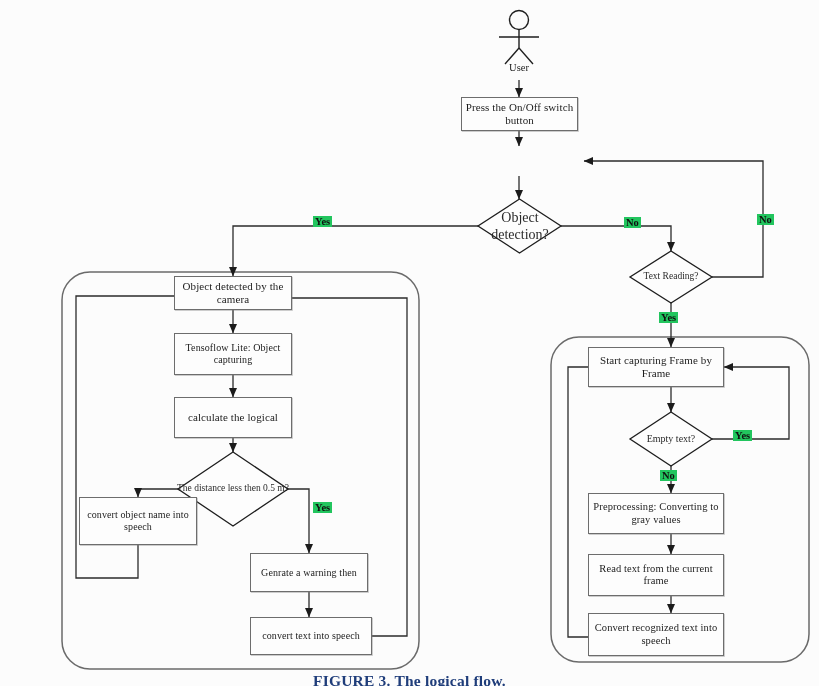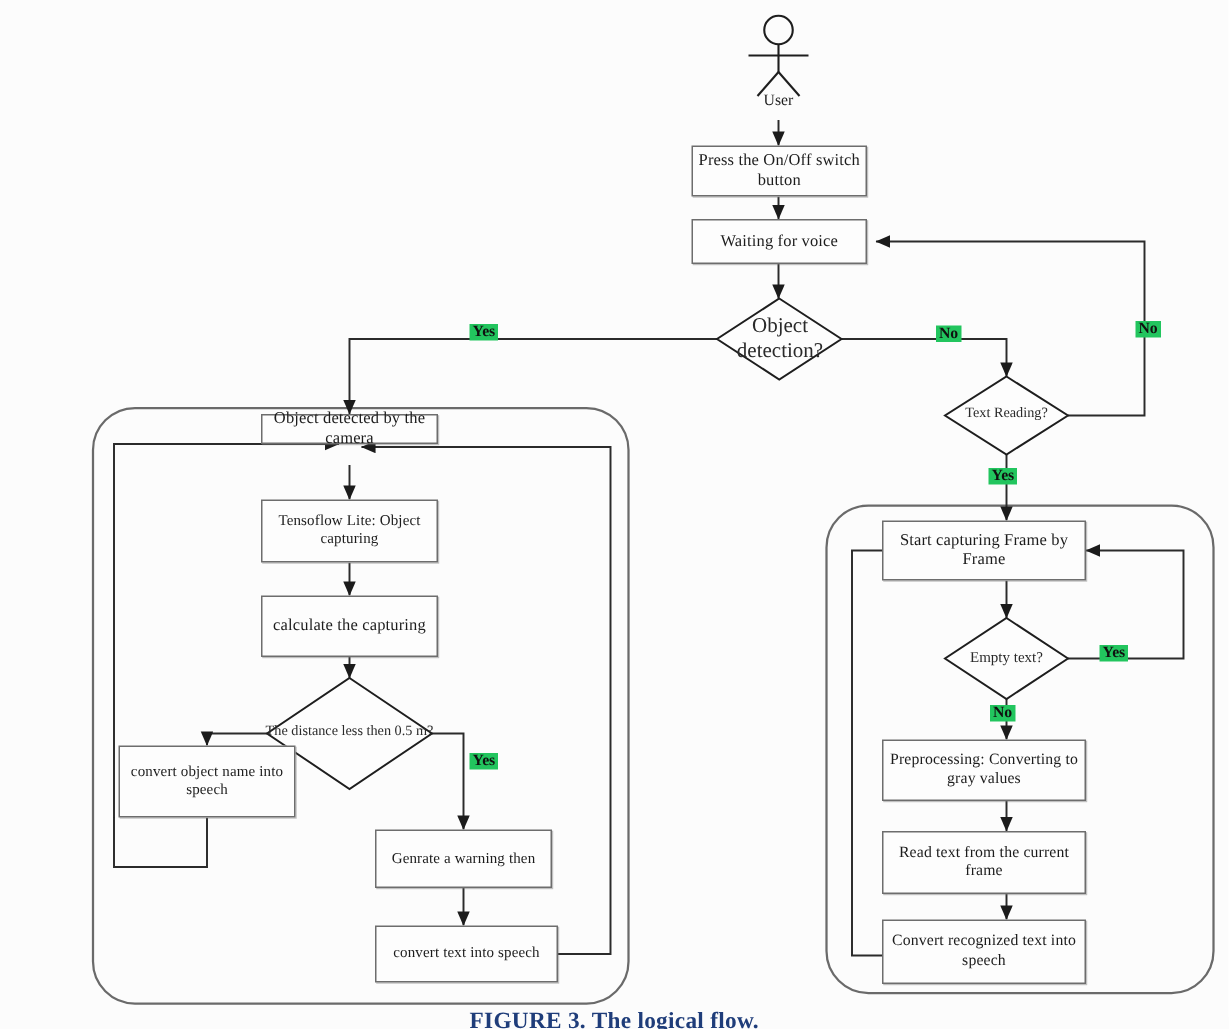--- a/index.html
+++ b/index.html
@@ -149,27 +149,26 @@
       <polygon points="671,251 712,277 671,303 630,277" fill="#fdfdfd" stroke="#1e1e1e" stroke-width="1.3"></polygon>
       <polygon points="233,452 288,489 233,526 178,489" fill="#fdfdfd" stroke="#1e1e1e" stroke-width="1.3"></polygon>
       <polygon points="671,412 712,439 671,466 630,439" fill="#fdfdfd" stroke="#1e1e1e" stroke-width="1.3"></polygon>
     </g>
   </svg>
 
   <div class="actor-label" style="left:489px; top:62px;">User</div>
 
   <div class="node proc" style="left:461px; top:97px; width:117px; height:34px;">Press the On/Off switch button</div>
 
-  <div class="node proc" style="left:461px; top:146px; width:117px; height:30px;">Waiting for voice</div>
-
-  <div class="node proc" style="left:174px; top:276px; width:118px; height:20px;">Object detected by the camera</div>
+
+  <div class="node proc" style="left:174px; top:276px; width:118px; height:34px;">Object detected by the camera</div>
 
   <div class="node proc" style="left:174px; top:333px; width:118px; height:42px; font-size:10px;">Tensoflow Lite: Object capturing</div>
 
-  <div class="node proc" style="left:174px; top:397px; width:118px; height:41px;">calculate the capturing</div>
+  <div class="node proc" style="left:174px; top:397px; width:118px; height:41px;">calculate the logical</div>
 
   <div class="node proc" style="left:79px; top:497px; width:118px; height:48px; font-size:10px;">convert object name into speech</div>
 
   <div class="node proc" style="left:250px; top:553px; width:118px; height:39px; font-size:10px;">Genrate a warning then</div>
 
   <div class="node proc" style="left:250px; top:617px; width:122px; height:38px; font-size:10px;">convert text into speech</div>
 
   <div class="node proc" style="left:588px; top:347px; width:136px; height:40px; font-size:11px;">Start capturing Frame by Frame</div>
 
   <div class="node proc" style="left:588px; top:493px; width:136px; height:41px; font-size:10.5px;">Preprocessing: Converting to gray values</div>

